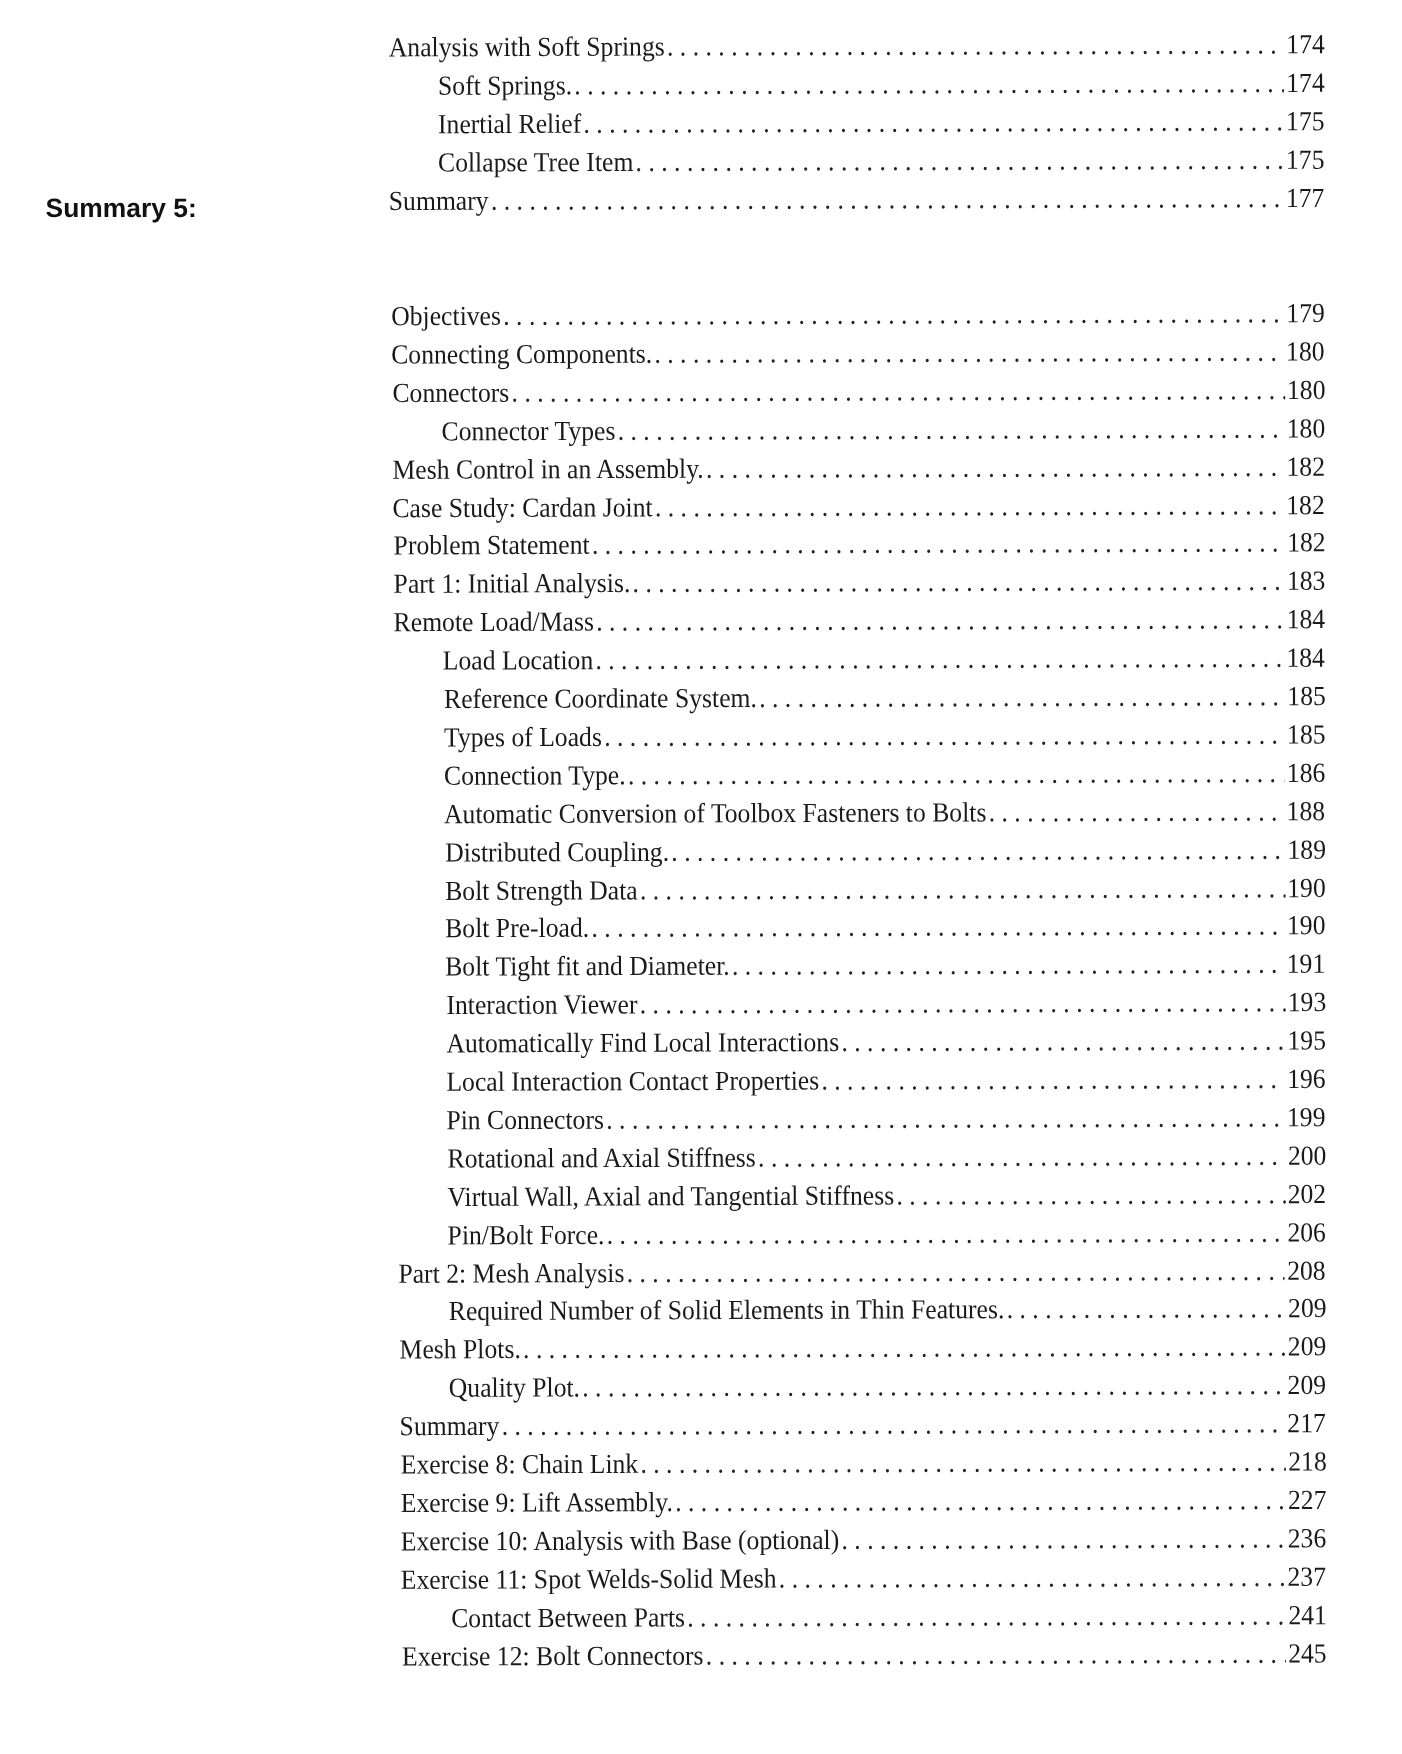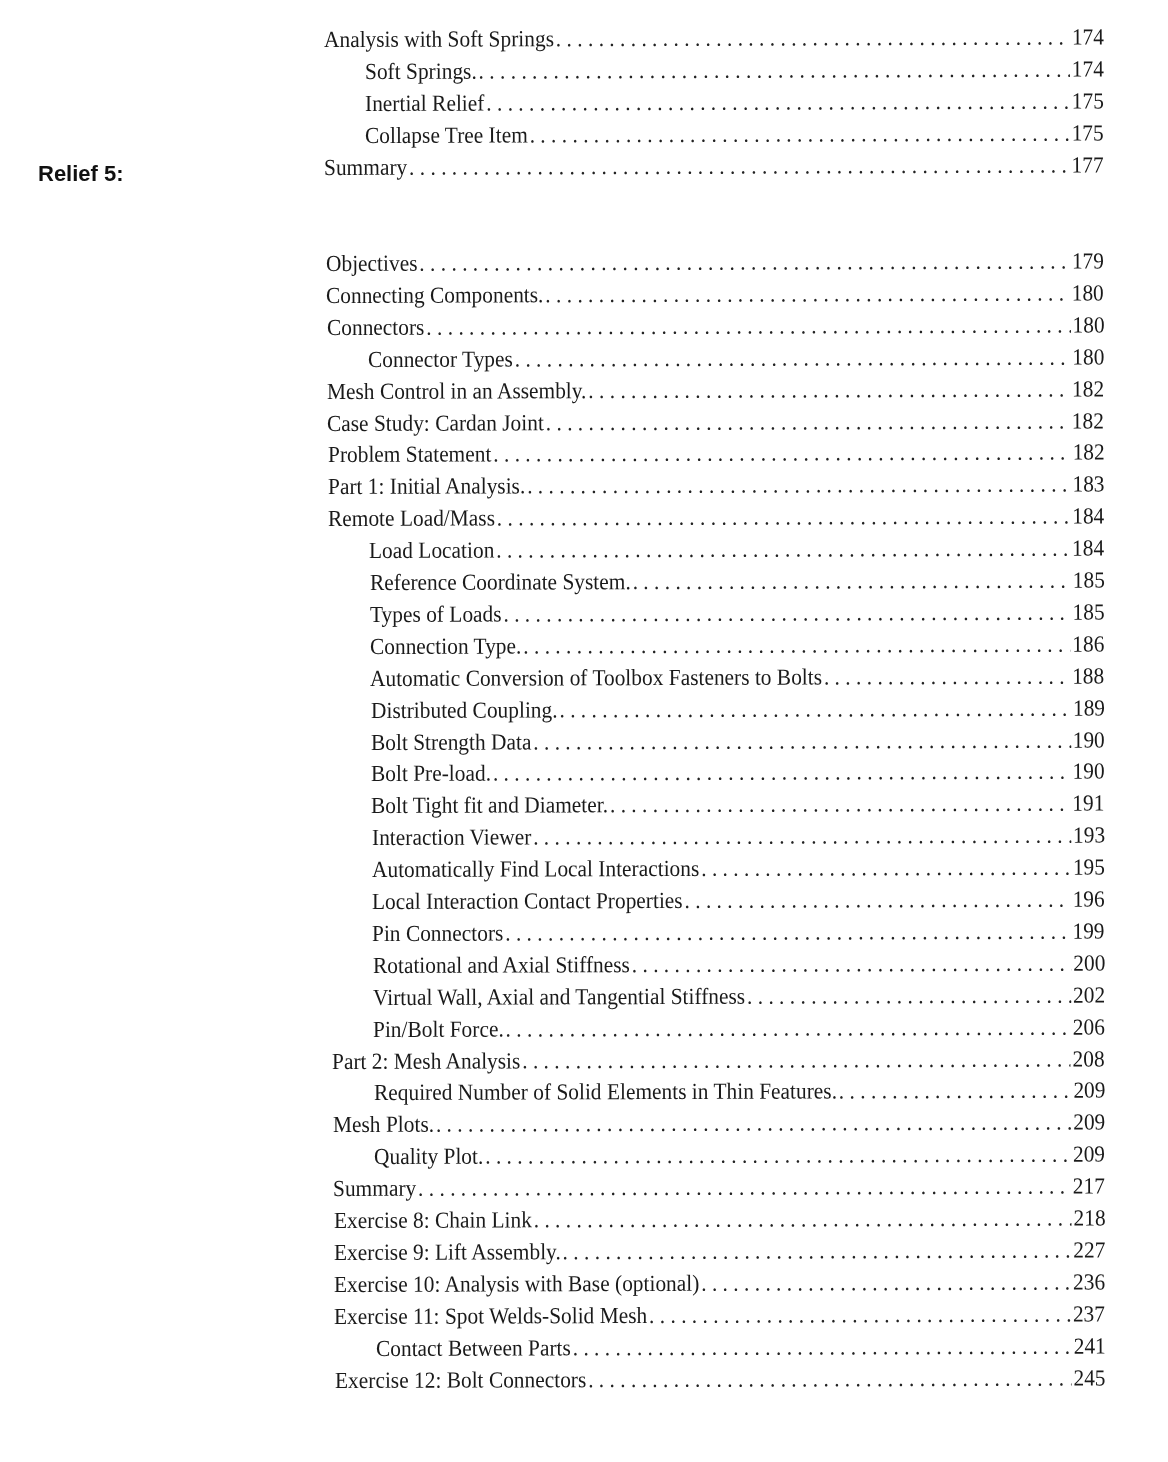--- a/index.html
+++ b/index.html
@@ -67,21 +67,21 @@
         <span class="leader"></span>
         <span class="page-num">175</span>
       </div>
       <div class="entry" style="top: 152.6px; left: 324.4px; width: 838.344px; transform: scaleX(0.93) rotate(-0.18deg);">
         <span class="title">Summary</span>
         <span class="leader"></span>
         <span class="page-num">177</span>
       </div>
     </div>
 
-  <div class="lesson-heading" style="top:160px;">Relief 5:</div>
+  <div class="lesson-heading" style="top:160px;">Summary 5:</div>
 
   <div id="lesson-entries">
       <div class="entry" style="top: 249px; left: 326px; width: 836.559px; transform: scaleX(0.93) rotate(-0.18deg);">
         <span class="title">Objectives</span>
         <span class="leader"></span>
         <span class="page-num">179</span>
       </div>
       <div class="entry" style="top: 280.9px; left: 326.25px; width: 836.331px; transform: scaleX(0.93) rotate(-0.18deg);">
         <span class="title">Connecting Components.</span>
         <span class="leader"></span>

